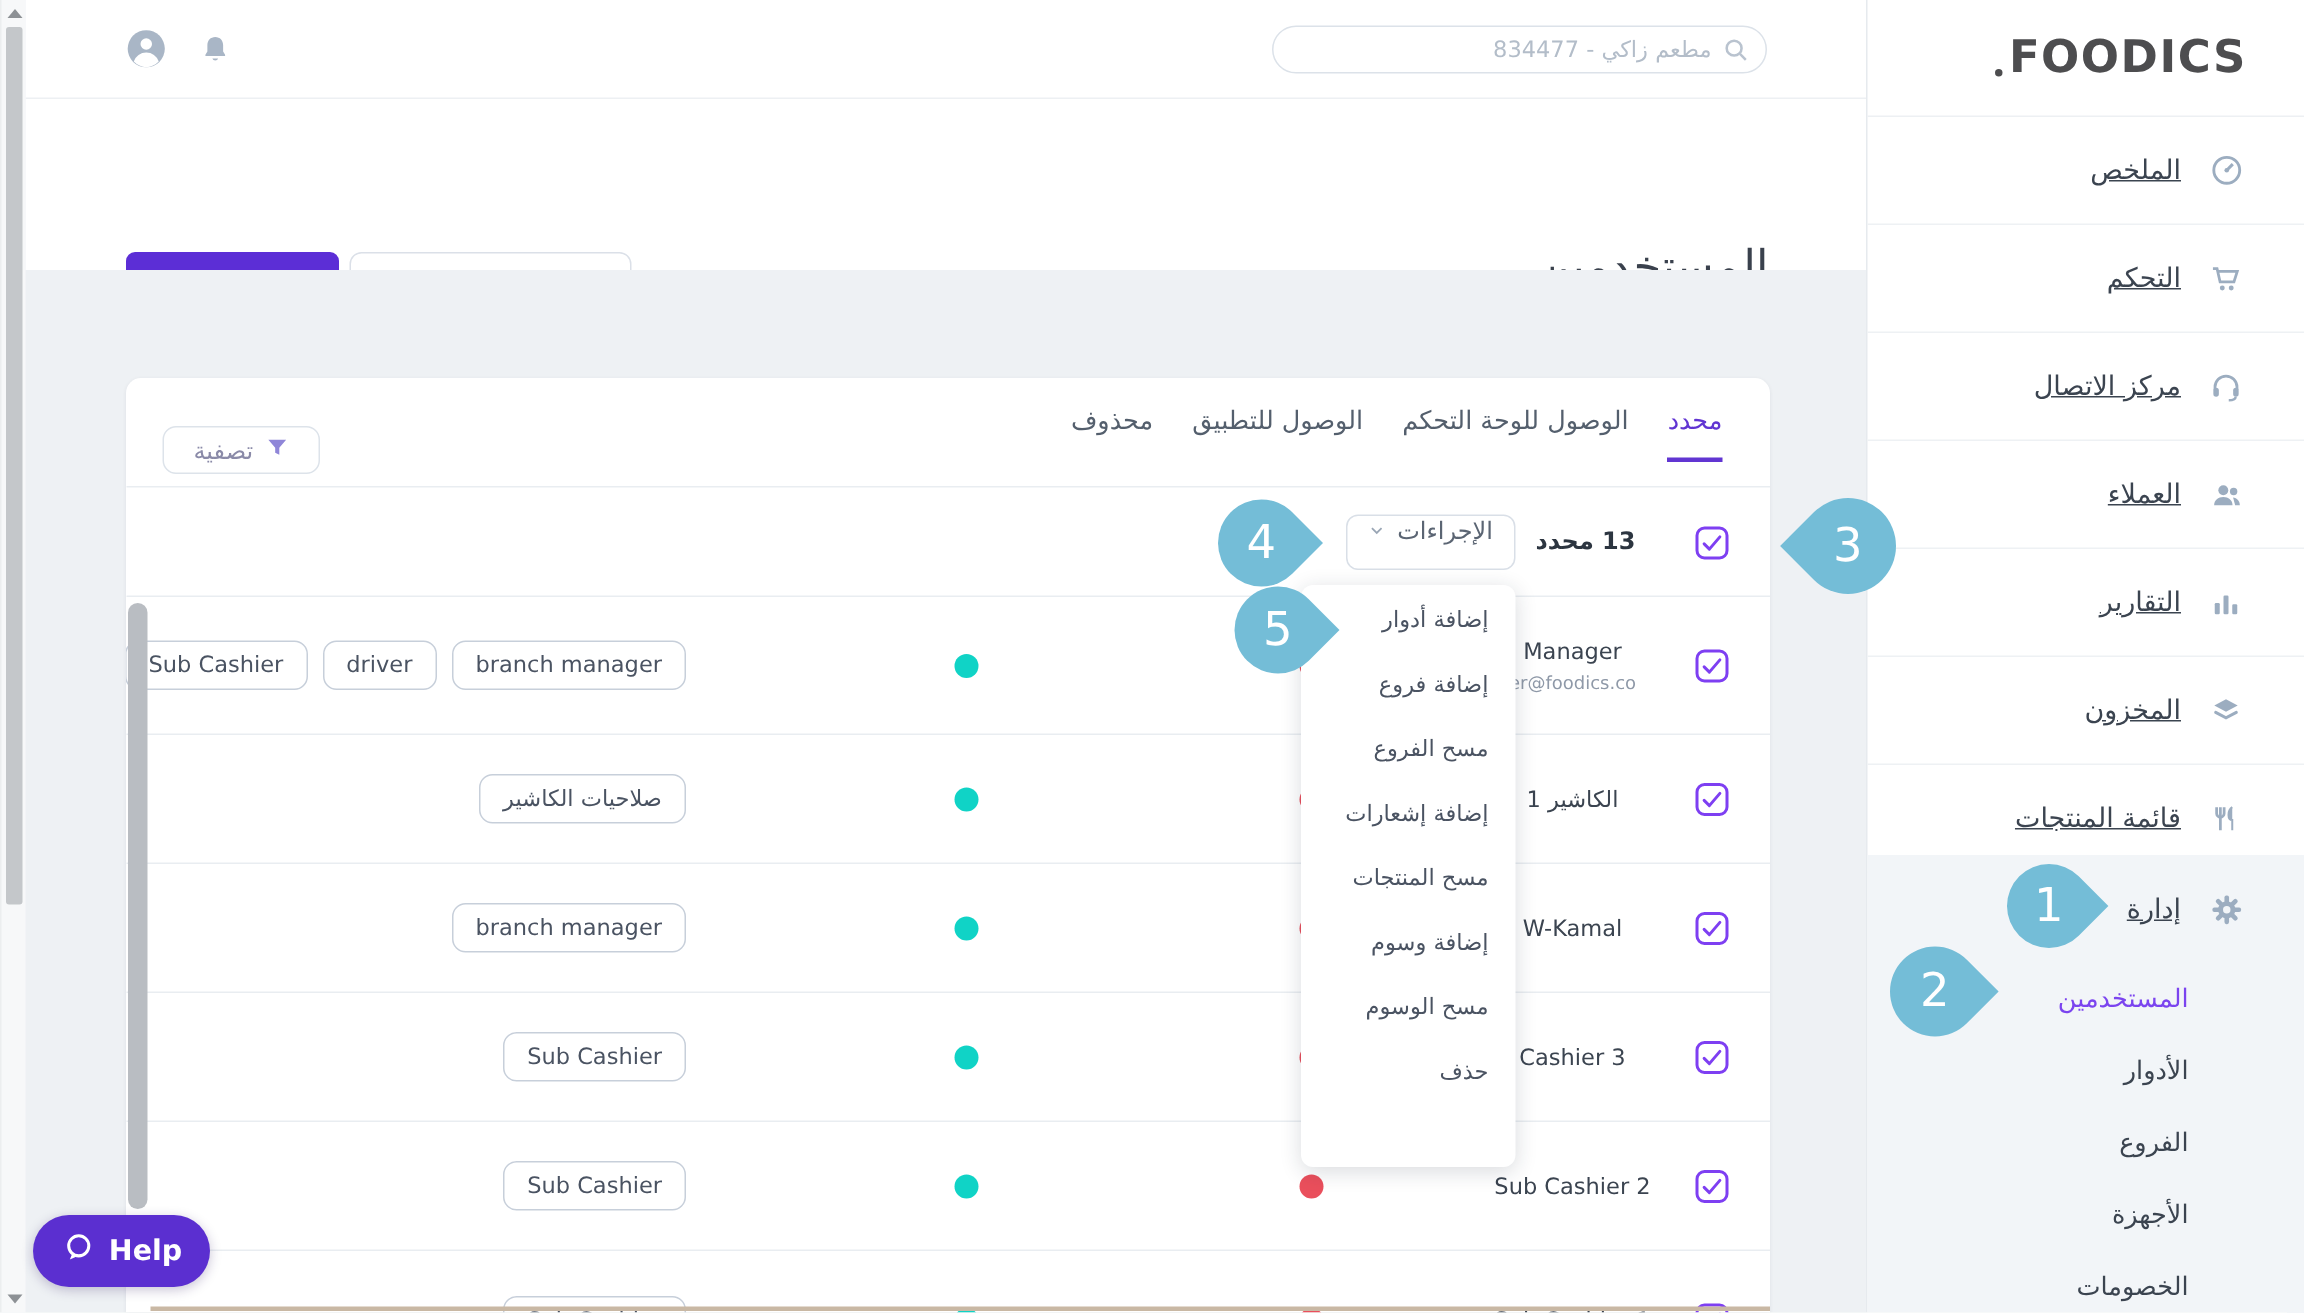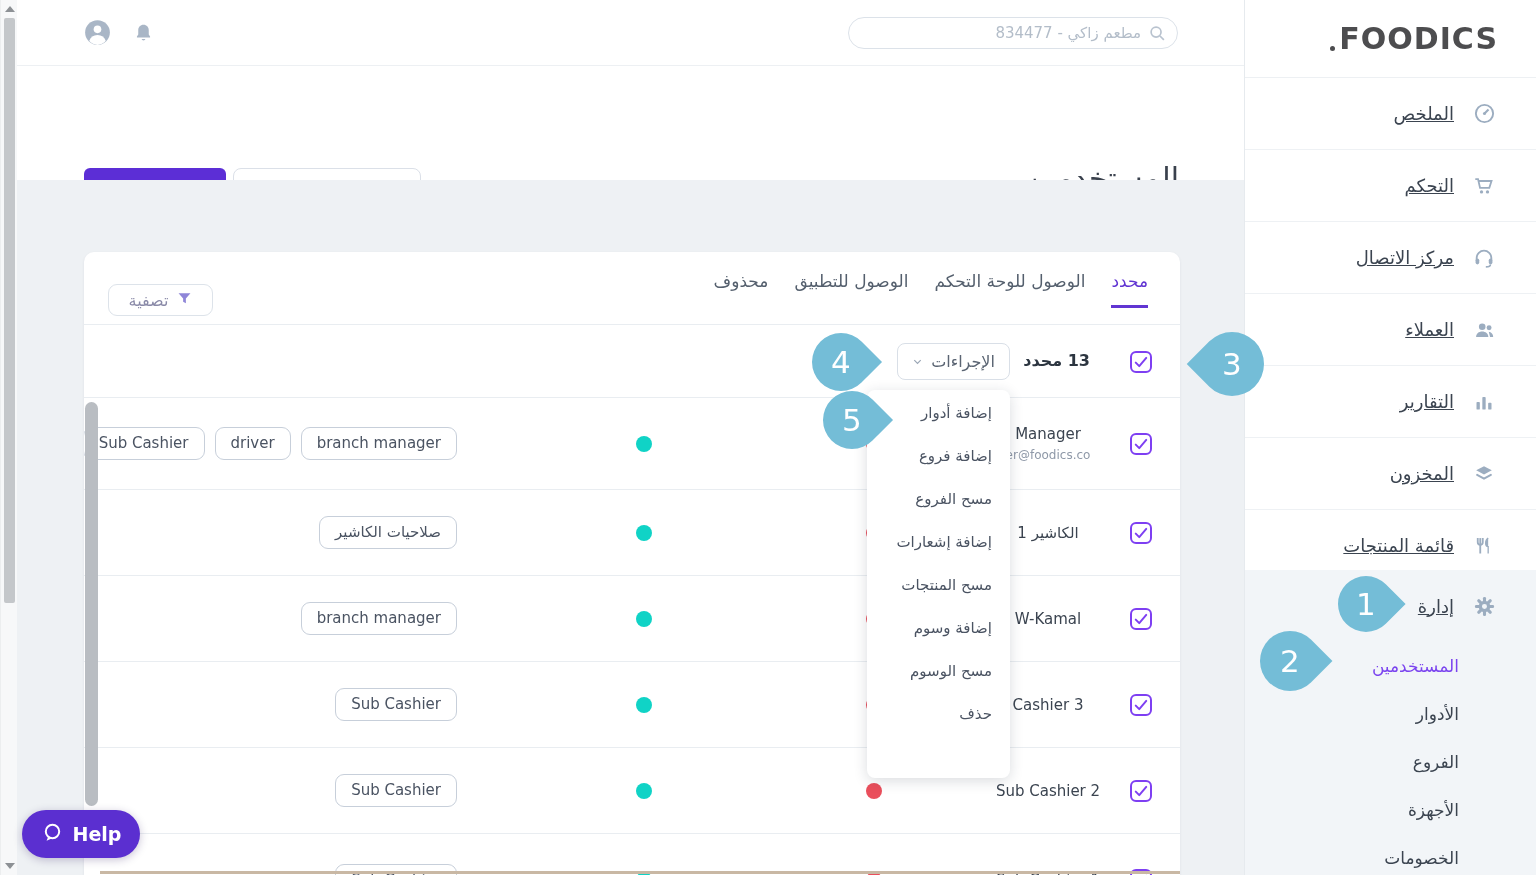--- a/index.html
+++ b/index.html
@@ -42,21 +42,21 @@
   
   .card { position:absolute; left:67px; top:72px; width:1096px; height:623px; background:#fff; border-radius:10px 10px 0 0; box-shadow:0 1px 3px rgba(20,30,50,.07); overflow:hidden; }
   .tabs-row { position:relative; height:73px; border-bottom:1px solid #e9edf1; display:flex; align-items:center; padding-right:32px; gap:26px; }
   .tab { font-size:17px; color:#545f6d; cursor:pointer; padding-bottom:14px; margin-top:2px; border-bottom:3px solid transparent; white-space:nowrap; }
   .tab.active { color:#6135d2; border-bottom-color:#6135d2; }
   .btn-filter { position:absolute; left:24px; top:16px; width:105px; height:32px; background:#fff; border:1px solid #dde3ea; border-radius:9px; display:flex; align-items:center; justify-content:center; gap:9px; font-size:16px; color:#8a8aa8; font-family:inherit; cursor:pointer;margin-top:16px; }
   .selection-bar { position:relative; height:73px; border-bottom:1px solid #e9edf1; }
   .cbx { width:22px; height:22px; border:2px solid #7e3ff2; border-radius:6px; background:#fff; display:flex; align-items:center; justify-content:center; cursor:pointer; }
   .sel-cbx { position:absolute; right:28px; top:26px; }
   .sel-count { position:absolute; right:90px; top:26px; font-size:16px; font-weight:700; color:#2c3540; }
-  .btn-actions { position:absolute; right:170px; top:18px; width:113px; height:37px; background:#fff; border:1px solid #d9dfe7; border-radius:8px; display:flex; align-items:center; justify-content:center; gap:8px; font-size:16px; color:#5b6573; font-family:inherit; cursor:pointer; }
+  .btn-actions { position:absolute; right:170px; top:18px; width:113px; height:37px; background:#fff; border:1px solid #d9dfe7; border-radius:8px; display:flex; align-items:flex-start; justify-content:center; gap:8px; font-size:16px; color:#5b6573; font-family:inherit; cursor:pointer; }
   
   .row { position:relative; height:86px; border-bottom:1px solid #e9edf1; }
   .row.first { height:92px; }
   .row.last { height:92px; border-bottom:none; }
   .row-cbx { position:absolute; right:28px; top:50%; margin-top:-11px; }
   .user-cell { position:absolute; right:57px; top:0; bottom:0; width:150px; display:flex; flex-direction:column; align-items:center; justify-content:center; }
   .user-name { font-size:15px; color:#3b4450; white-space:nowrap; }
   .user-email { font-size:12px; color:#8f99a8; margin-top:5px; direction:ltr; white-space:nowrap; }
   .dot { position:absolute; top:50%; margin-top:-8px; width:16px; height:16px; border-radius:50%; }
   .dot1 { right:298px; background:#ea4f5c; }

